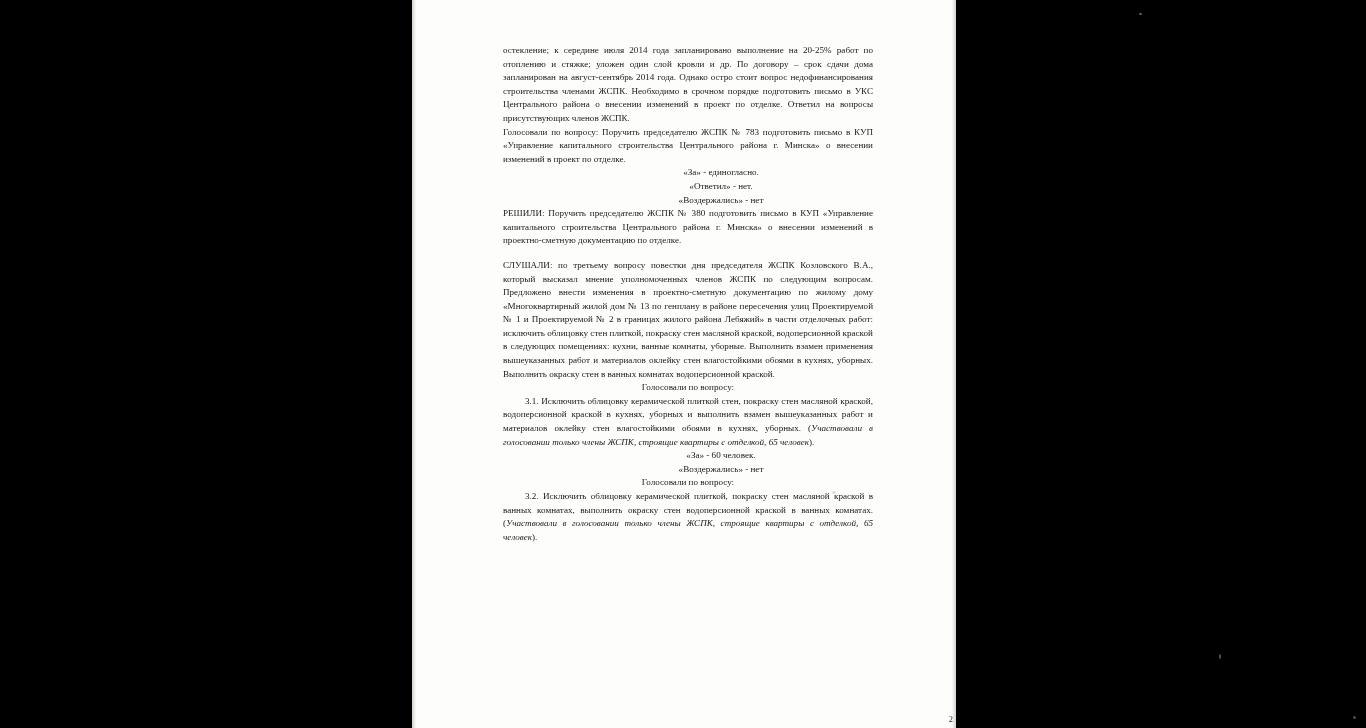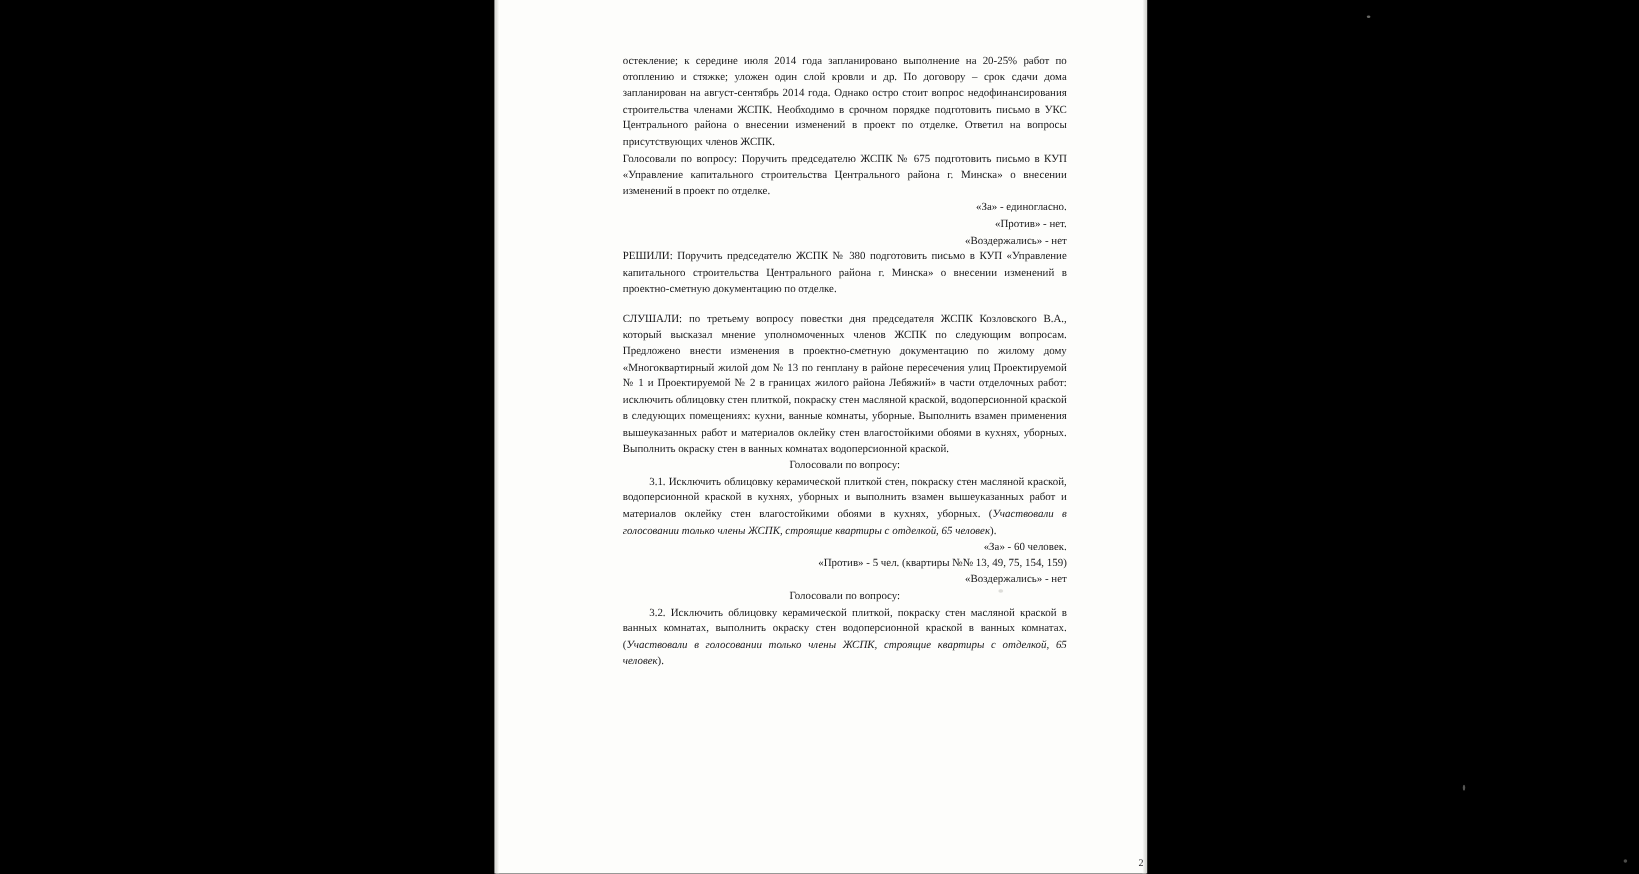--- a/index.html
+++ b/index.html
@@ -27,35 +27,34 @@
     height: 728px;
     background: #fdfdfb;
     box-shadow: 0 0 0 1px #d8d8d4;
   }
   .page-inner {
     position: absolute;
     left: 90px;
     top: 44px;
     width: 370px;
     height: 670px;
-    margin-left: 16px;
   }
   p {
     margin: 0;
     font-size: 9.1px;
     line-height: 13.6px;
     color: #18181a;
     text-align: justify;
     text-justify: inter-word;
     hyphens: none;
   }
   p.just { text-align: justify; }
   p.left { text-align: center; }
   p.ind { text-indent: 22px; }
-  p.center-ind { padding-left: 66px; text-align: right; }
+  p.center-ind { padding-left: 66px; text-align: center; }
   p.gap { margin-top: 11px; }
   .it { font-style: italic; }
   .pageno {
     position: absolute;
     right: 2px;
     bottom: 4px;
     font-size: 8.4px;
     color: #2a2a2c;
   }
   .speck {
@@ -83,36 +82,35 @@
 
 <div class="viewer">
   <div class="page">
     <div class="edge-left"></div>
     <div class="edge-right"></div>
 
     <div class="page-inner">
 
       <p class="just">остекление; к середине июля 2014 года запланировано выполнение на 20-25% работ по отоплению и стяжке; уложен один слой кровли и др. По договору – срок сдачи дома запланирован на август-сентябрь 2014 года. Однако остро стоит вопрос недофинансирования строительства членами ЖСПК. Необходимо в срочном порядке подготовить письмо в УКС Центрального района о внесении изменений в проект по отделке. Ответил на вопросы присутствующих членов ЖСПК.</p>
 
-      <p class="just">Голосовали по вопросу: Поручить председателю ЖСПК № 675 подготовить письмо в КУП «Управление капитального строительства Центрального района г. Минска» о внесении изменений в проект по отделке.</p>
+      <p class="just">Голосовали по вопросу: Поручить председателю ЖСПК № 783 подготовить письмо в КУП «Управление капитального строительства Центрального района г. Минска» о внесении изменений в проект по отделке.</p>
 
       <p class="center-ind">«За» - единогласно.</p>
-      <p class="center-ind">«Против» - нет.</p>
+      <p class="center-ind">«Ответил» - нет.</p>
       <p class="center-ind">«Воздержались» - нет</p>
 
       <p class="just">РЕШИЛИ: Поручить председателю ЖСПК № 380 подготовить письмо в КУП «Управление капитального строительства Центрального района г. Минска» о внесении изменений в проектно-сметную документацию по отделке.</p>
 
       <p class="just gap">СЛУШАЛИ: по третьему вопросу повестки дня председателя ЖСПК Козловского В.А., который высказал мнение уполномоченных членов ЖСПК по следующим вопросам. Предложено внести изменения в проектно-сметную документацию по жилому дому «Многоквартирный жилой дом № 13 по генплану в районе пересечения улиц Проектируемой № 1 и Проектируемой № 2 в границах жилого района Лебяжий» в части отделочных работ: исключить облицовку стен плиткой, покраску стен масляной краской, водоперсионной краской в следующих помещениях: кухни, ванные комнаты, уборные. Выполнить взамен применения вышеуказанных работ и материалов оклейку стен влагостойкими обоями в кухнях, уборных. Выполнить окраску стен в ванных комнатах водоперсионной краской.</p>
 
       <p class="left">Голосовали по вопросу:</p>
 
       <p class="just ind"><span>3.1. Исключить облицовку керамической плиткой стен, покраску стен масляной краской, водоперсионной краской в кухнях, уборных и выполнить взамен вышеуказанных работ и материалов оклейку стен влагостойкими обоями в кухнях, уборных. (</span><span class="it">Участвовали в голосовании только члены ЖСПК, строящие квартиры с отделкой, 65 человек</span><span>).</span></p>
 
       <p class="center-ind">«За» - 60 человек.</p>
-      <p class="center-ind">«Против» - 5 чел. (квартиры №№ 13, 49, 75, 154, 159)</p>
       <p class="center-ind">«Воздержались» - нет</p>
 
 
       <p class="left">Голосовали по вопросу:</p>
 
       <p class="just ind"><span>3.2. Исключить облицовку керамической плиткой, покраску стен масляной краской в ванных комнатах, выполнить окраску стен водоперсионной краской в ванных комнатах. (</span><span class="it">Участвовали в голосовании только члены ЖСПК, строящие квартиры с отделкой, 65 человек</span><span>).</span></p>
 
     </div>
 
     <div class="pageno">2</div>

